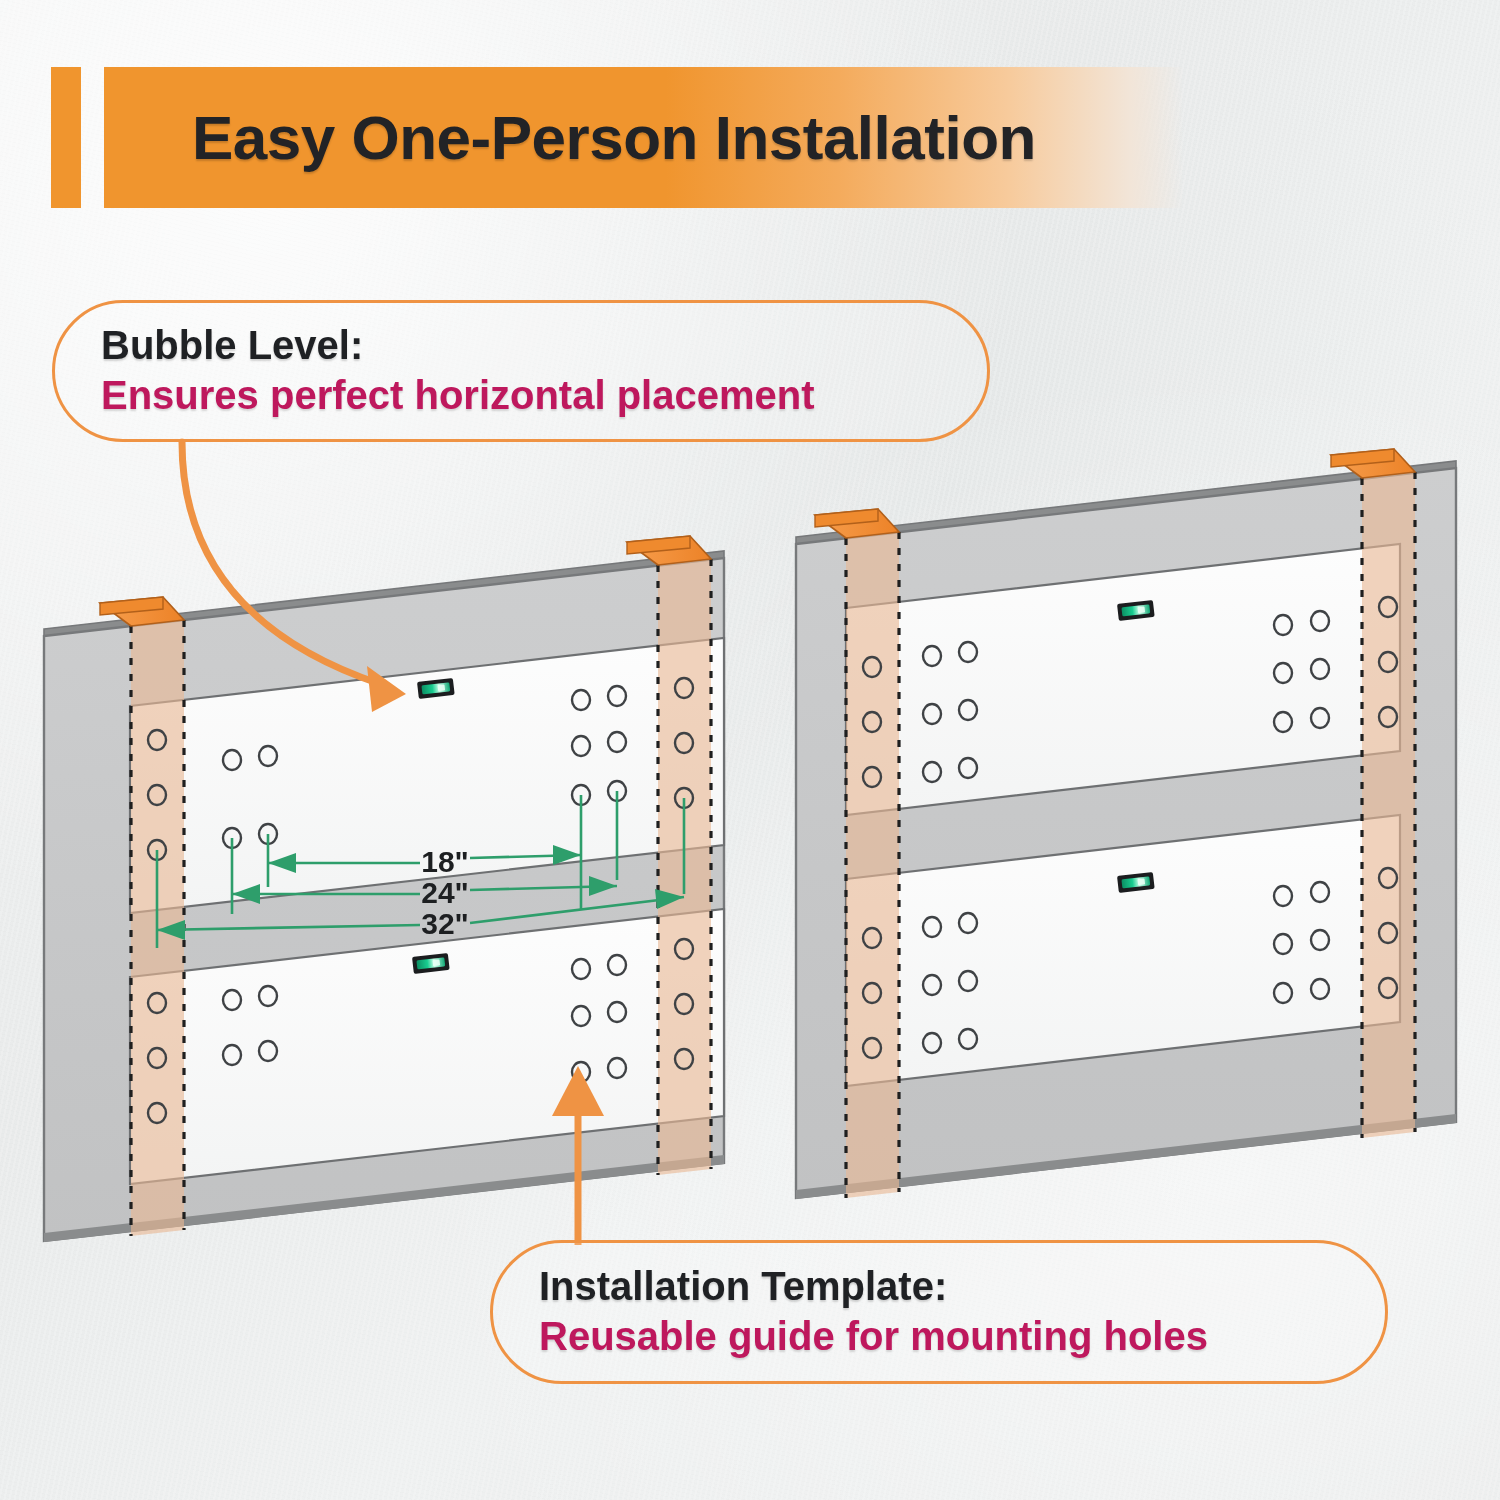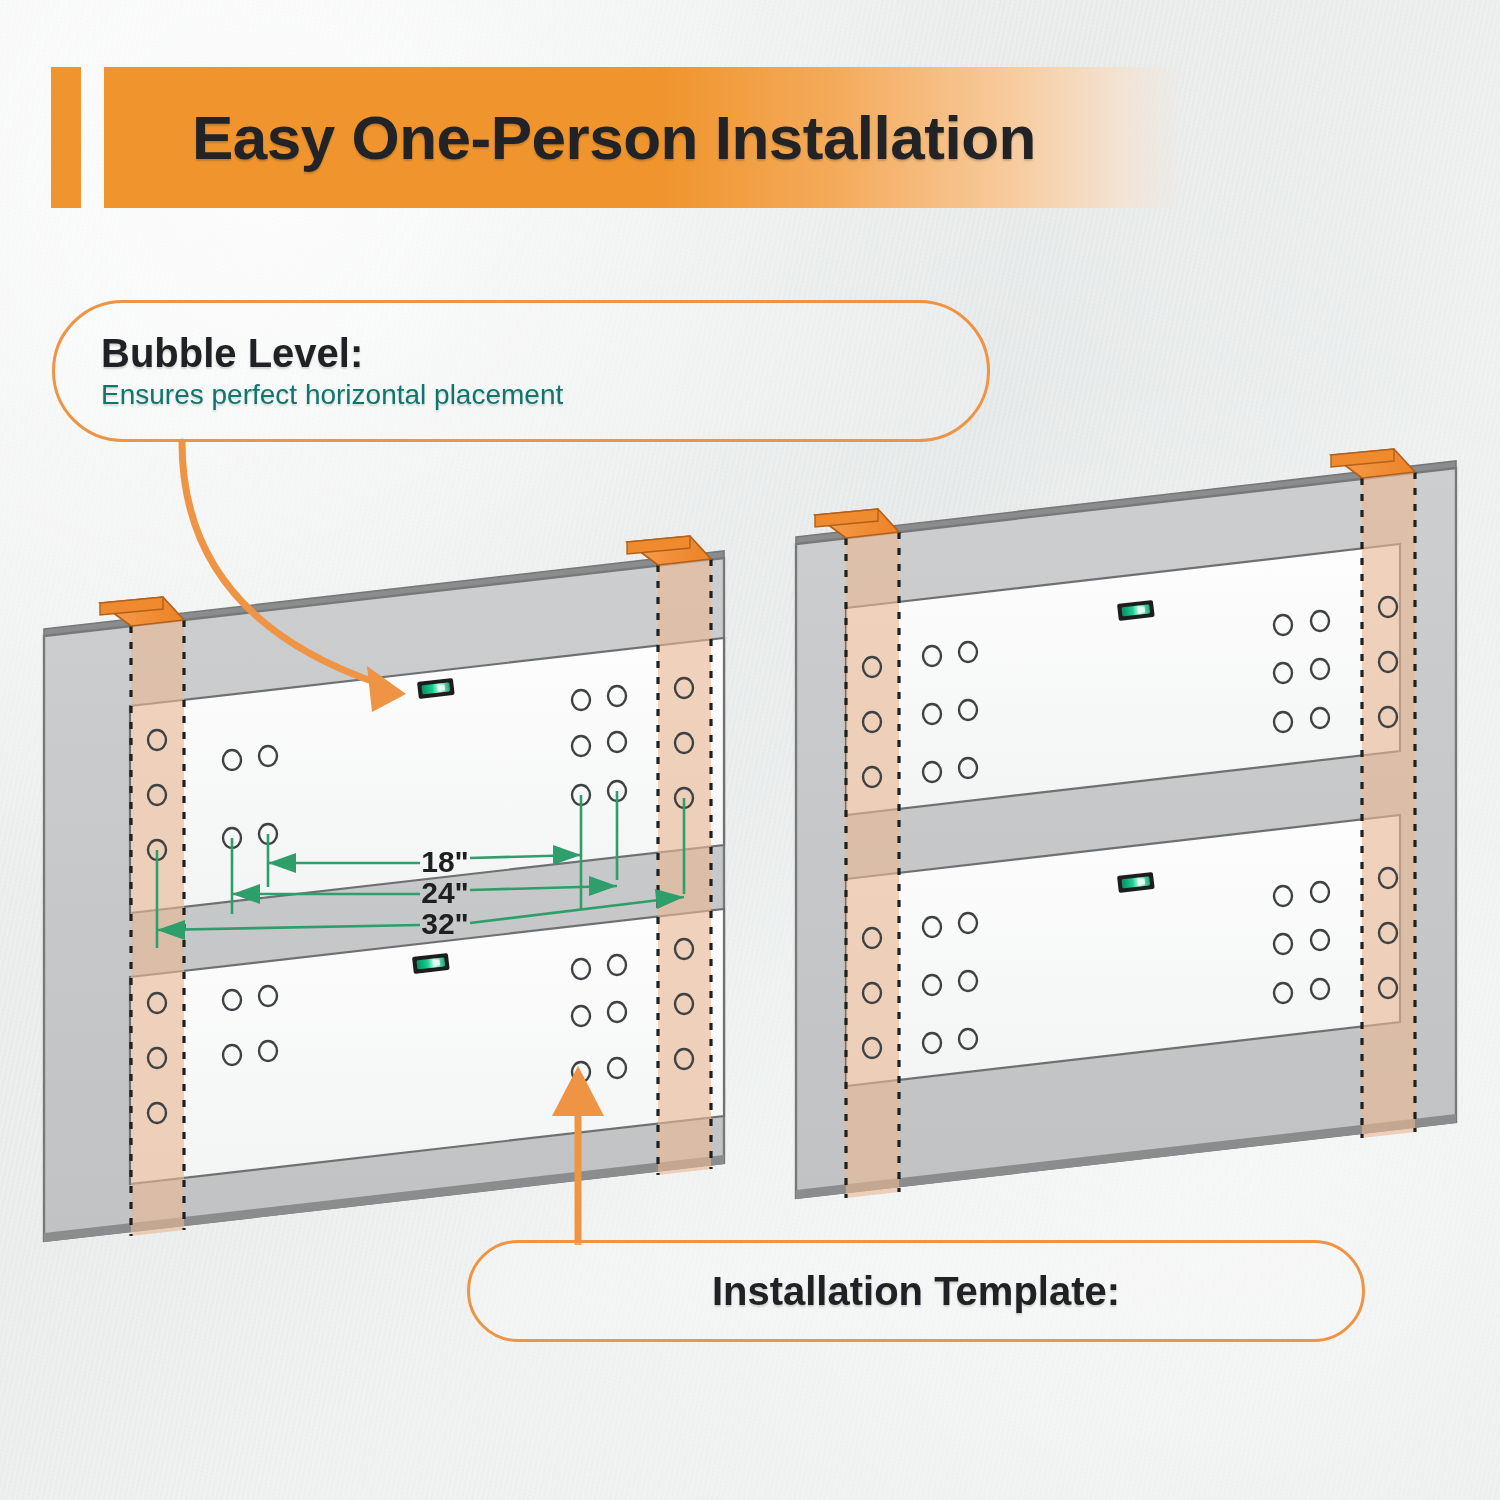--- a/index.html
+++ b/index.html
@@ -50,25 +50,25 @@
     background:rgba(255,255,255,.18);
     box-sizing:border-box;
     padding:6px 46px;
     display:flex;flex-direction:column;justify-content:center;
   }
   .callout .c-title{
     font-size:40px;font-weight:bold;color:#1f2124;line-height:1.22;
     text-shadow:0 2px 2px rgba(0,0,0,.16);
   }
   .callout .c-body{
-    font-size:28px;font-weight:normal;color:#0f766e;line-height:1.28;
+    font-size:40px;font-weight:bold;color:#be185d;line-height:1.28;
     text-shadow:0 2px 2px rgba(0,0,0,.14);
   }
   #callout-bubble-level{left:52px;top:300px;width:938px;height:142px;}
-  #callout-install-template{left:467px;top:1240px;width:898px;height:102px;align-items:center;}
+  #callout-install-template{left:490px;top:1240px;width:898px;height:144px;align-items:flex-start;}
 
   #diagram-svg{position:absolute;left:0;top:0;}
 </style>
 </head>
 <body>
 
 <div id="bg-texture"></div>
 <div id="bg-grain"></div>
 
 <div id="header-accent-bar"></div>
@@ -315,13 +315,14 @@
   </g>
 </svg>
 
 <div class="callout" id="callout-bubble-level">
   <div class="c-title">Bubble Level:</div>
   <div class="c-body">Ensures perfect horizontal placement</div>
 </div>
 
 <div class="callout" id="callout-install-template">
   <div class="c-title">Installation Template:</div>
+  <div class="c-body">Reusable guide for mounting holes</div>
 </div>
 
 </body></html>

